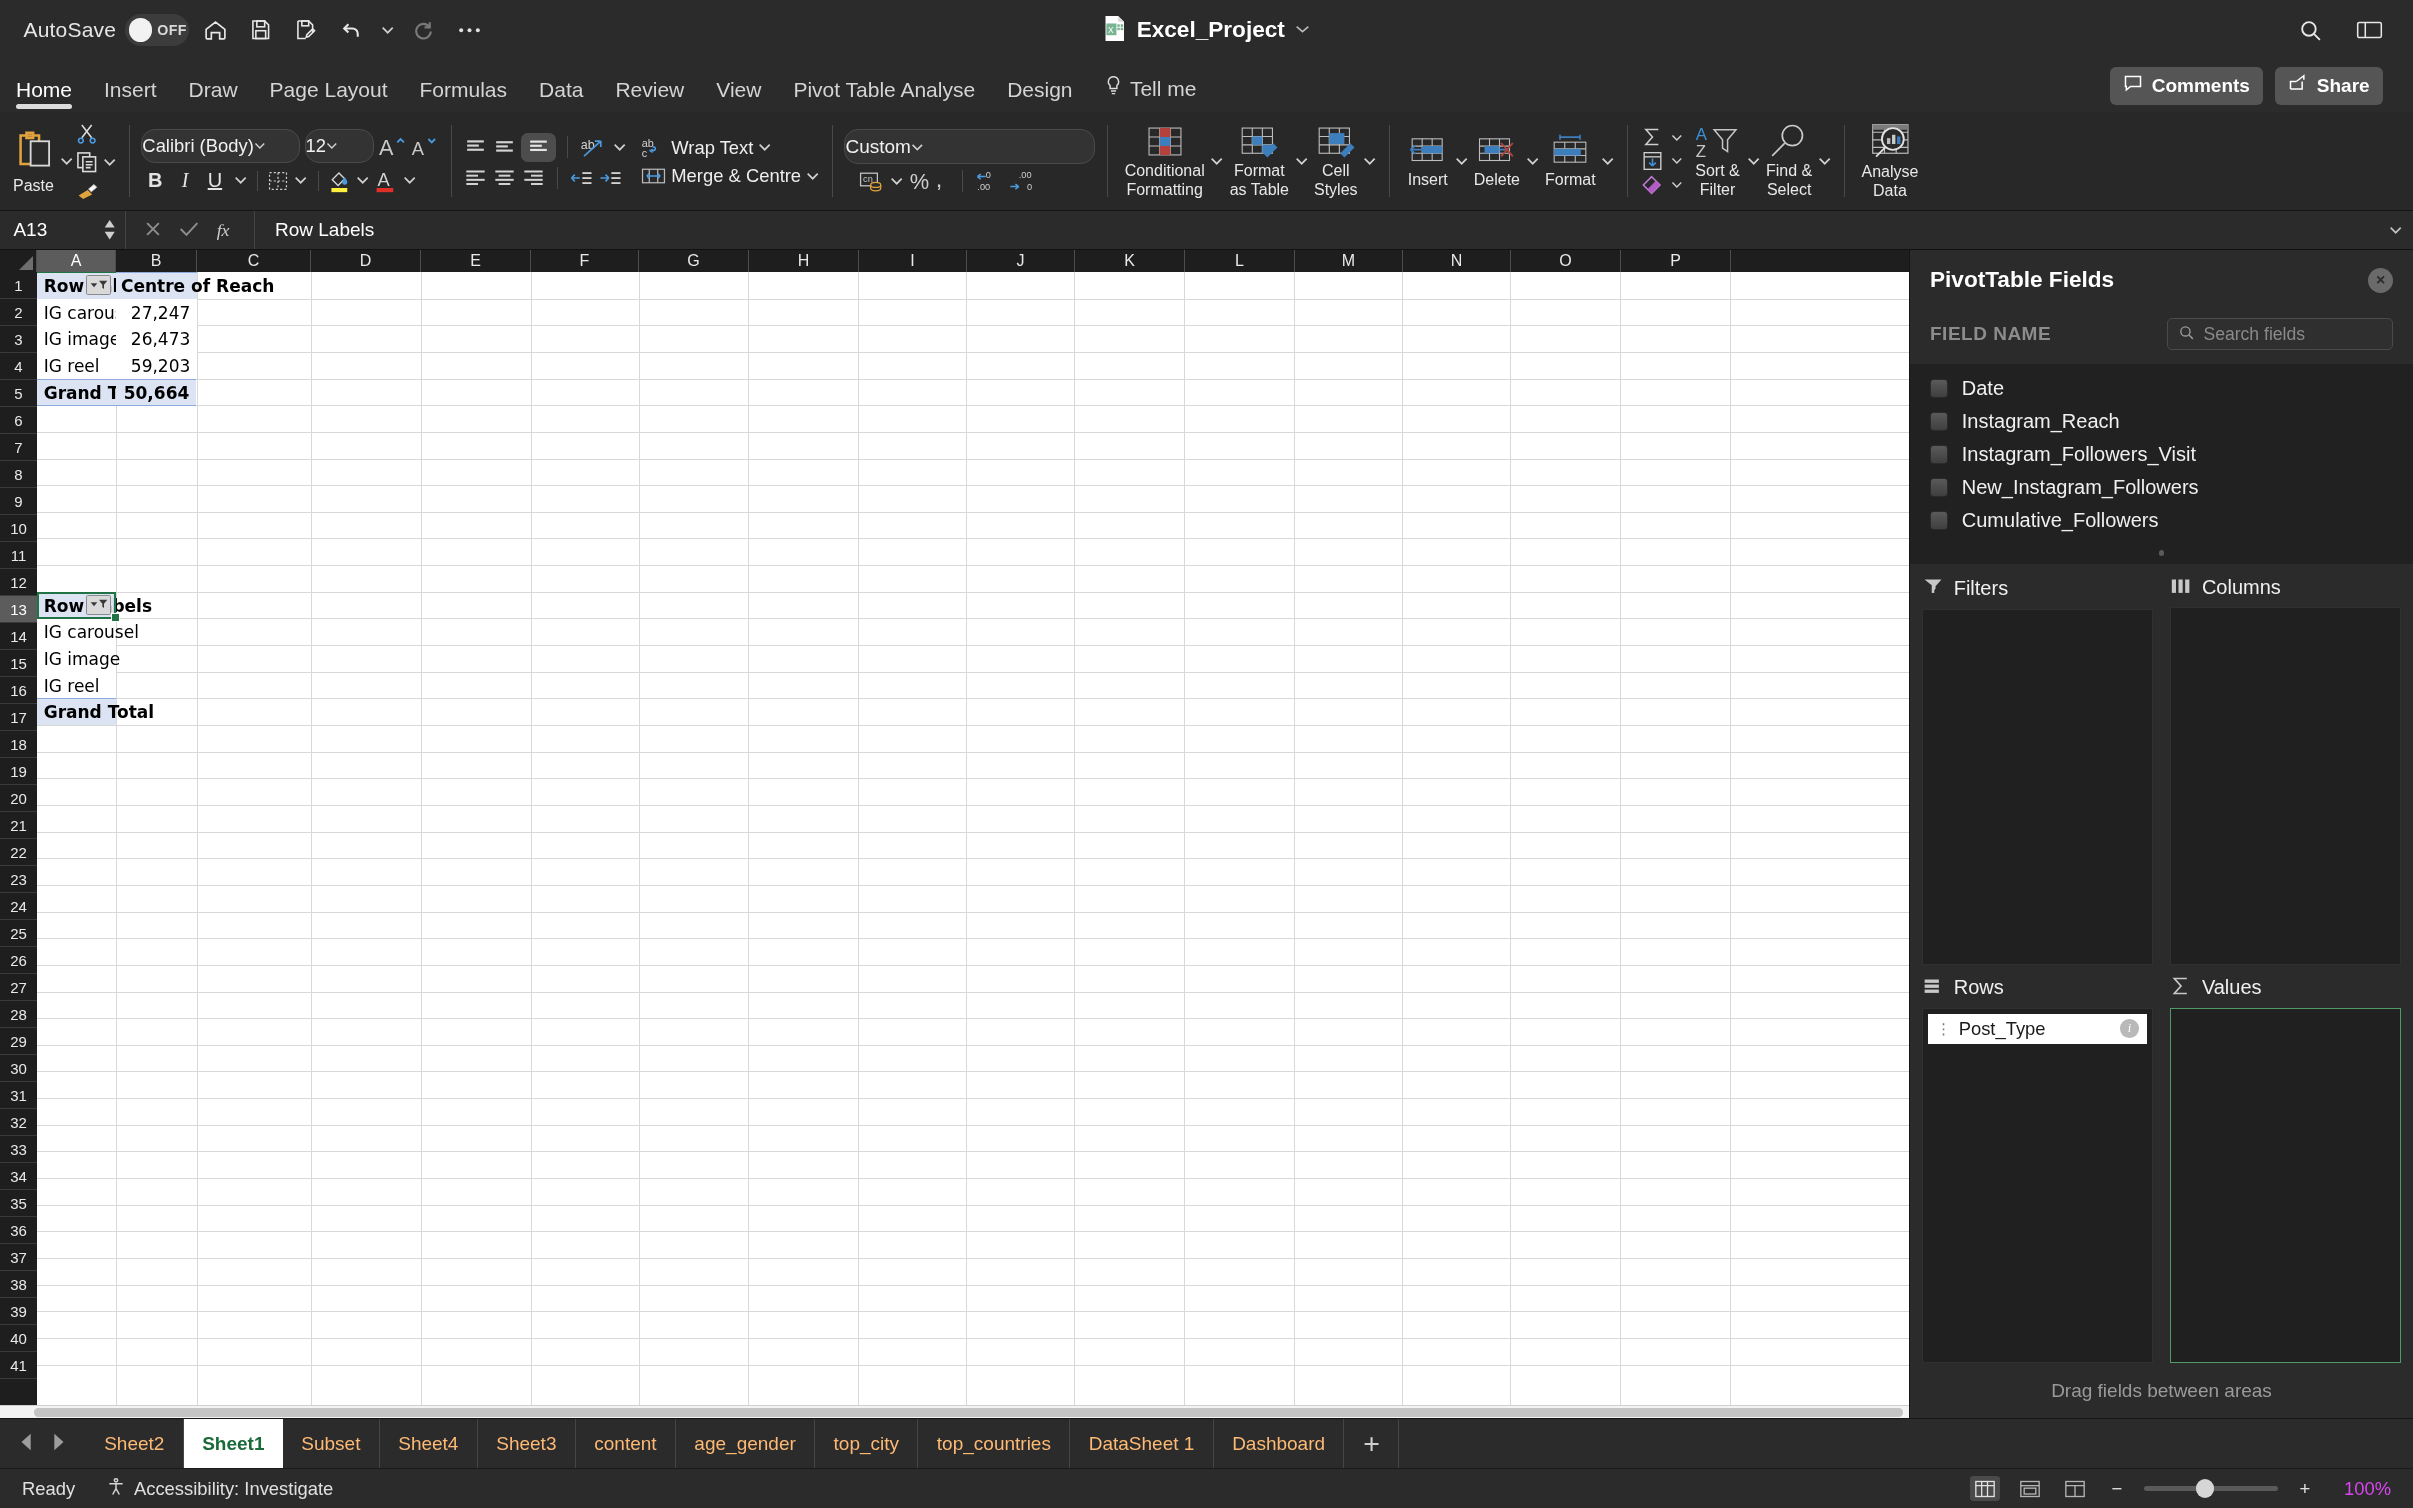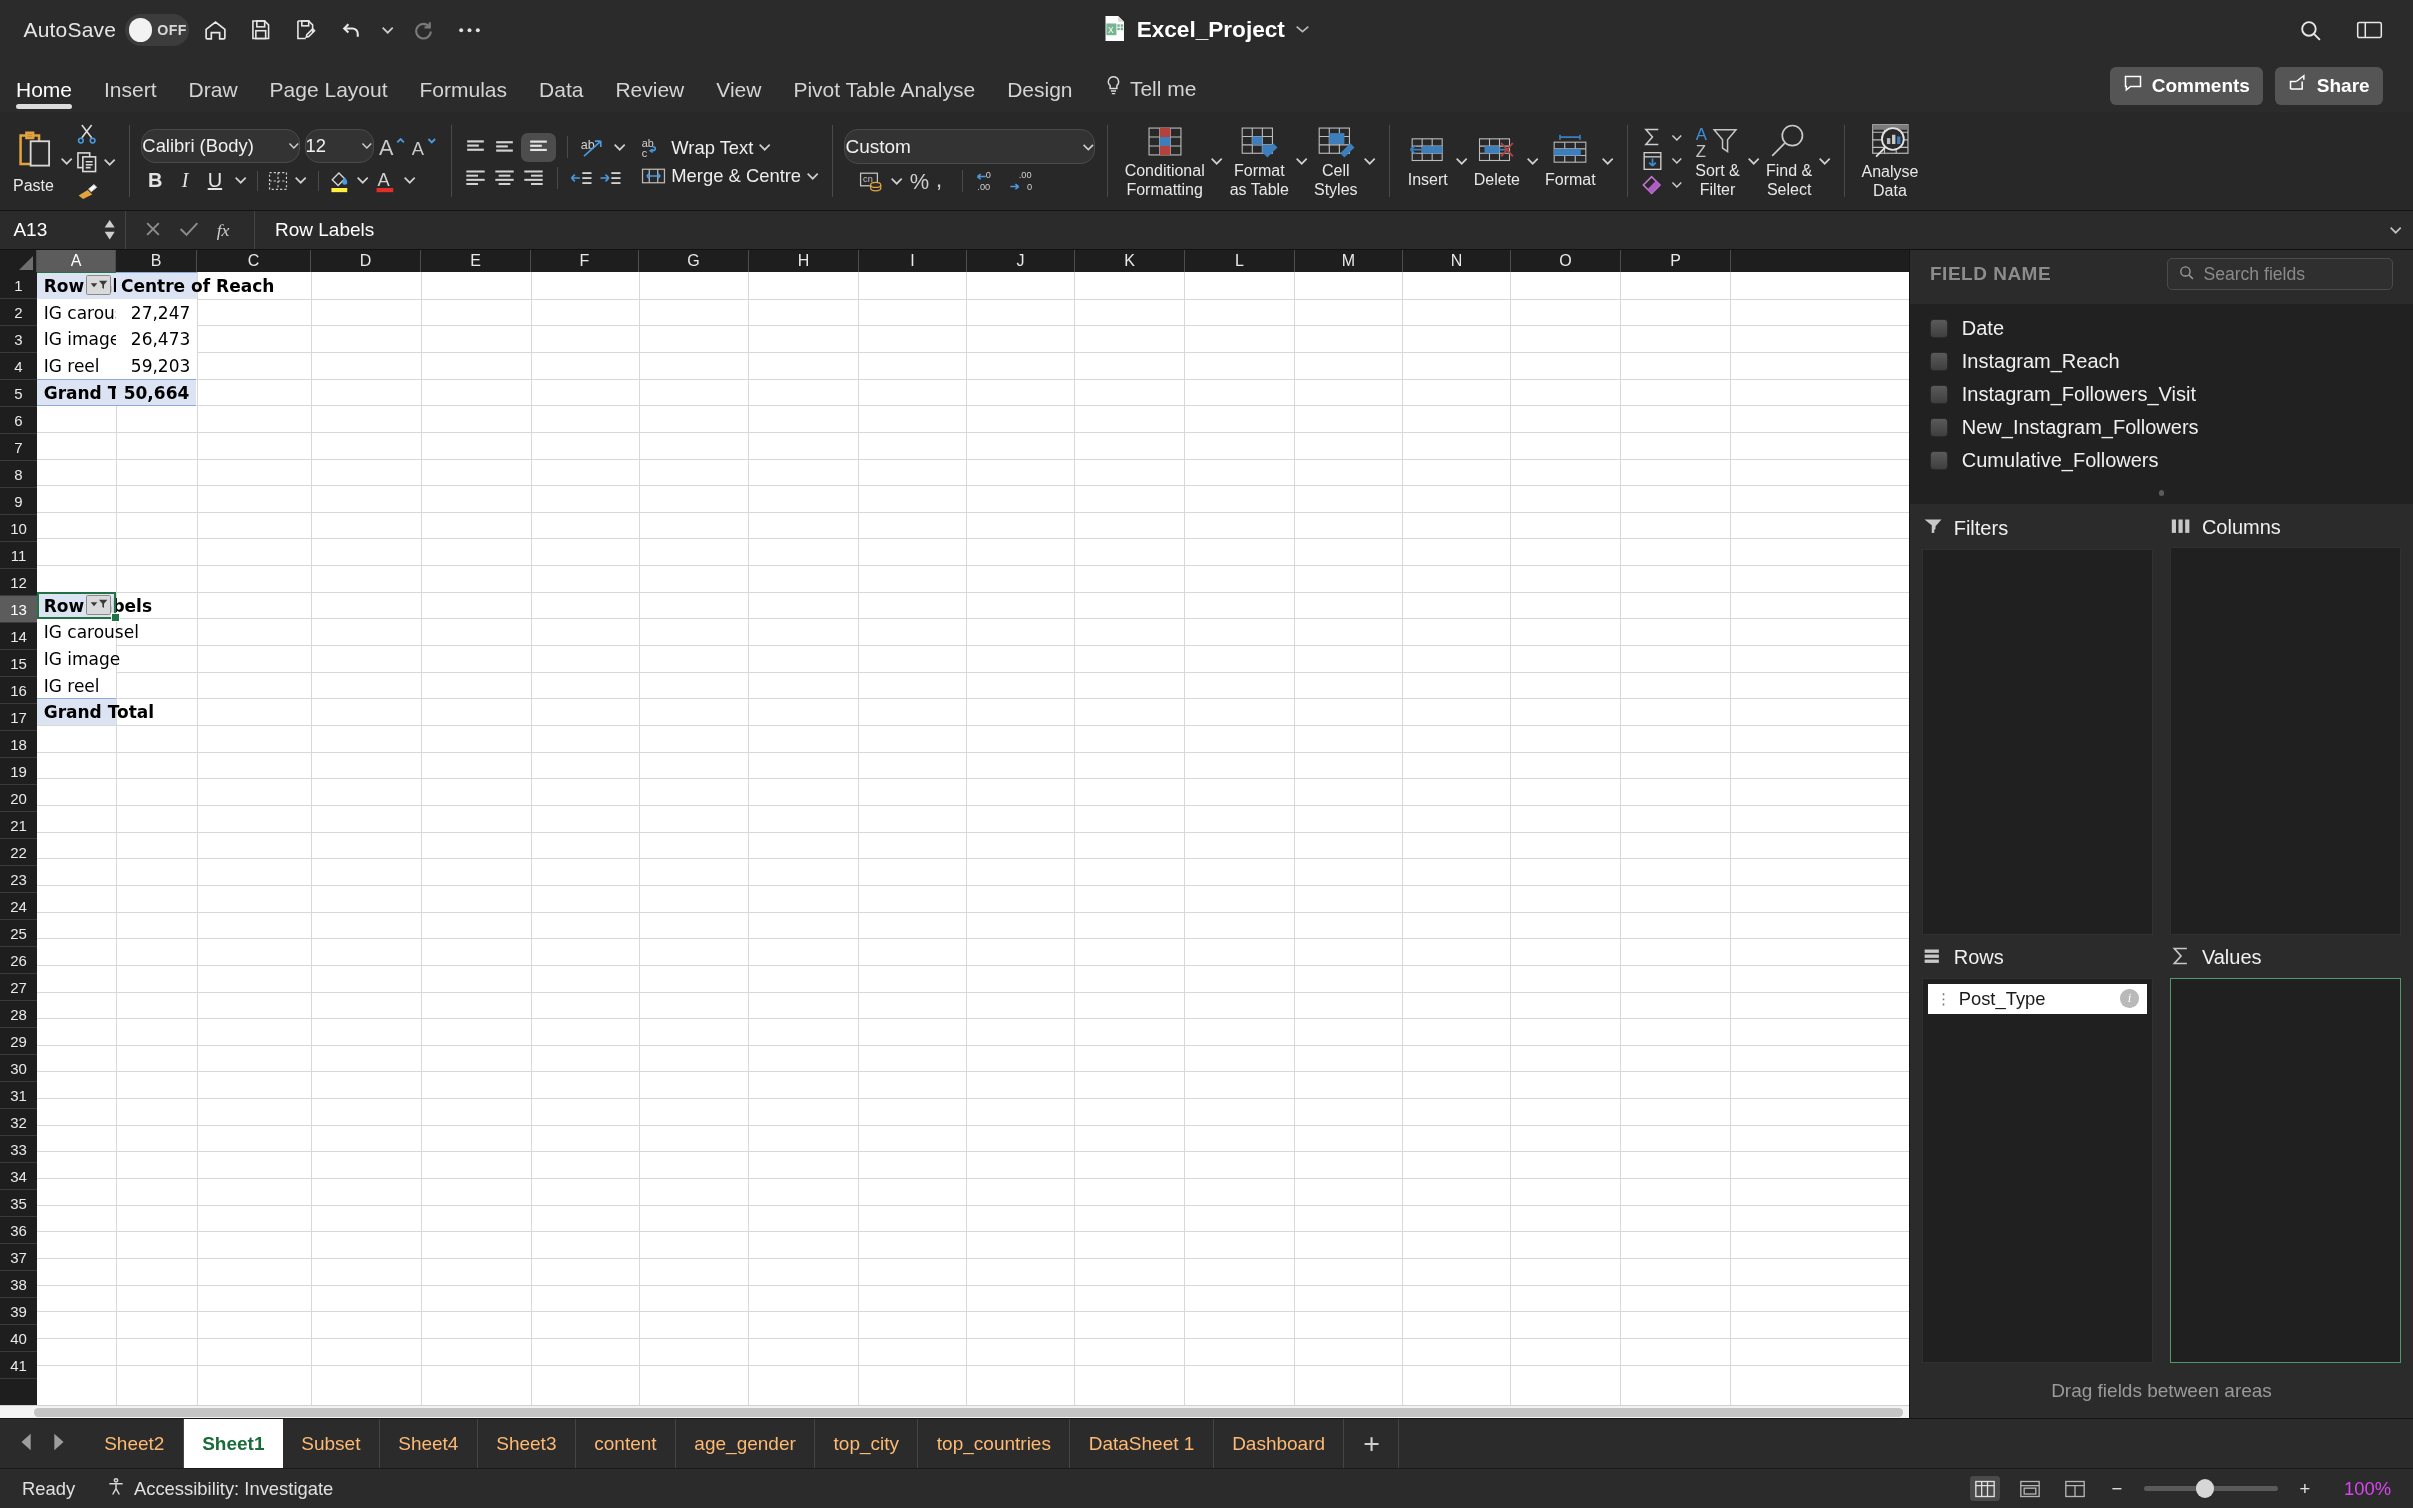--- a/index.html
+++ b/index.html
@@ -61,21 +61,21 @@
   .rgroup { display:flex; align-items:center; padding:0 7.5px; position:relative; }
   .rsep { width:0.8px; background:#4a4a4a; margin:13.4px 4.2px; }
   .bigbtn { display:flex; flex-direction:column; align-items:center; justify-content:center; cursor:pointer; min-width:52px;}
   .bigbtn .lbl { color:#e8e8e8; font-size:16px; margin-top:3.4px; text-align:center; line-height:1.15; }
   .col2 { display:flex; flex-direction:column; justify-content:center; gap:5px; }
   .row { display:flex; align-items:center; gap:4.2px; }
   .ic { display:flex; align-items:center; justify-content:center; cursor:pointer; }
   .cvd { width:15px; height:15px; display:flex; align-items:center; justify-content:center; cursor:pointer; }
   .fontbox, .sizebox, .numbox {
     background:#333; border:0.8px solid #4a4a4a; border-radius:14px; color:#f0f0f0;
-    display:flex; align-items:center; justify-content:space-between;
+    display:flex; align-items:center; 
     font-size:18.4px; padding:0 0; height:34px; cursor:pointer;
   }
   .fontbox { width:159px; }
   .sizebox { width:69px; }
   .numbox { width:251px; height:35px; font-size:19px;}
   .btxt { color:#e3e3e3; font-size:20px; font-weight:bold; cursor:pointer; padding:0 6.7px;}
   .itxt { color:#e3e3e3; font-size:20px; font-style:italic; font-family:"Liberation Serif",serif; cursor:pointer; padding:0 8.4px;}
   .utxt { color:#e3e3e3; font-size:20px; text-decoration:underline; cursor:pointer; padding:0 6.7px;}
   .wraplbl { color:#eee; font-size:18.4px; cursor:pointer; }
   .bigbtn2 { display:flex; flex-direction:column; align-items:center; cursor:pointer; padding:0 5px;}
@@ -1069,20 +1069,28 @@
             <div class="selhandle" style="left: 74px; top: 341px;"></div>
           </div>
       </div>
 
       <div class="hscroll">
         <div class="hthumb"></div>
       </div>
     </div>
 
     <div class="panel">
+      <div class="panel-head">
+        <span class="panel-title">PivotTable Fields</span>
+        <span class="closebtn">
+          <svg width="13.4" height="13.4" viewBox="0 0 16 16" fill="none" stroke="#2b2b2b" stroke-width="2.2">
+              <path d="M4 4l8 8M12 4l-8 8"></path>
+            </svg>
+        </span>
+      </div>
 
       <div class="fieldrow">
         <span class="fieldname-lbl">FIELD NAME</span>
         <div class="searchbox">
           <span>
             <svg width="17" height="17" viewBox="0 0 24 24" fill="none" stroke="#9a9a9a" stroke-width="2">
                 <circle cx="10.5" cy="10.5" r="6.5"></circle>
                 <path d="M15.5 15.5 21 21"></path>
               </svg>
           </span>

